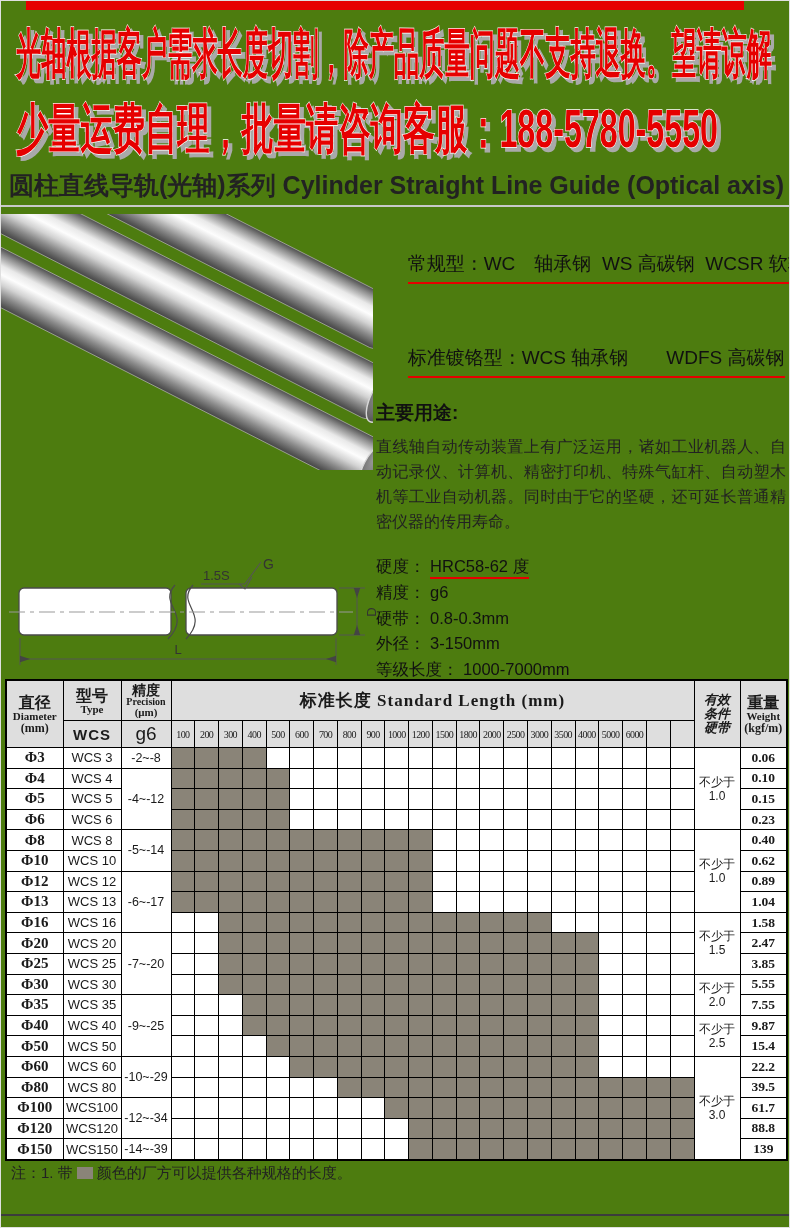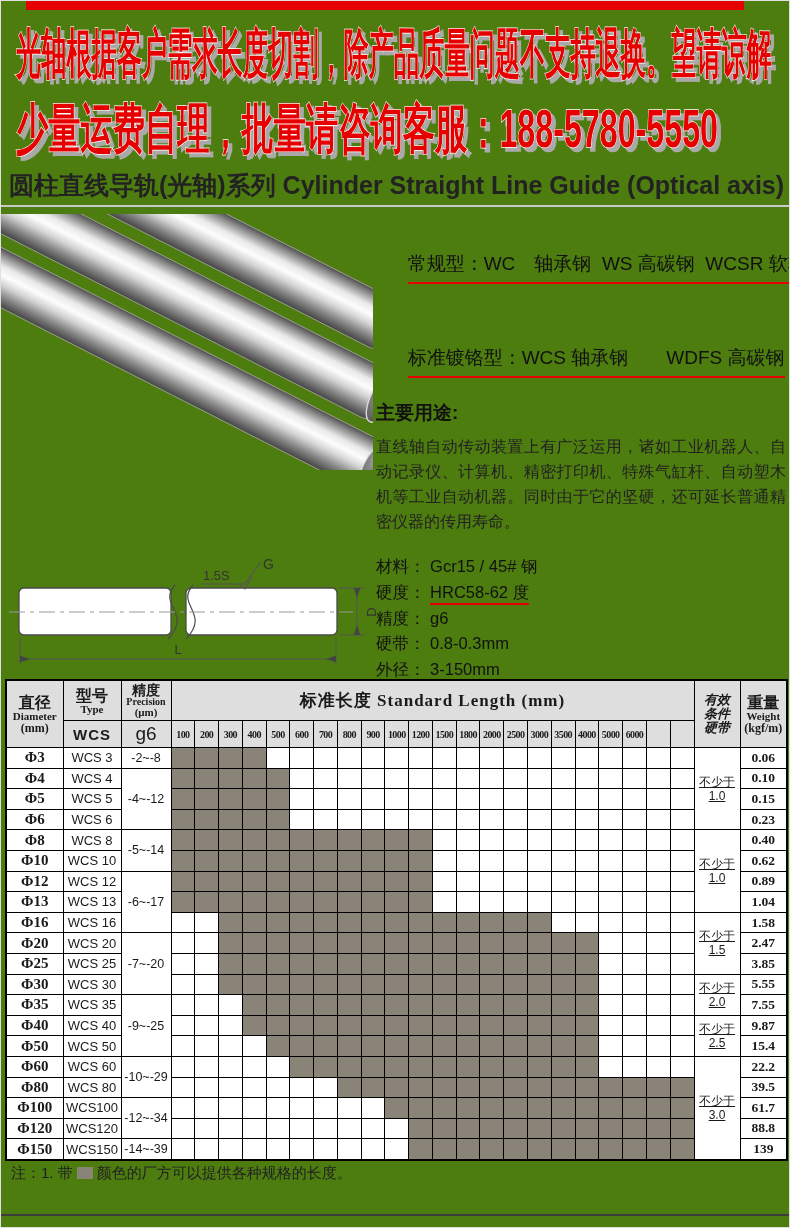--- a/index.html
+++ b/index.html
@@ -39,25 +39,25 @@
   .h-cjk{font-size:16px;font-weight:bold;line-height:17px;}
   .h-en{font-size:11px;font-weight:bold;line-height:11px;font-family:"Liberation Serif","DejaVu Serif",serif;}
   .h-en2{font-size:12px;line-height:13px;font-family:"Liberation Serif","DejaVu Serif",serif;}
   .h-prec .h-cjk{font-size:14px;line-height:14px;}
   .h-prec .h-en{font-size:10px;line-height:10px;}
   .h-prec .h-en2{font-size:11px;line-height:11px;}
   .h-sl{font-size:17px;font-weight:bold;font-family:"Liberation Serif","DejaVu Serif",serif;letter-spacing:1px;}
   .h-cond div{font-size:13px;font-weight:bold;line-height:14px;font-style:italic;}
   .h-wcs{font-size:15px;font-weight:bold;letter-spacing:1px;}
   .h-g6{font-size:19px;font-weight:normal;font-family:"Liberation Sans",sans-serif;}
-  th.num{font-size:10px;font-weight:bold;font-family:"Liberation Serif","DejaVu Serif",serif;letter-spacing:-0.6px;}
+  th.num{font-size:10px;font-weight:normal;font-family:"Liberation Serif","DejaVu Serif",serif;letter-spacing:-0.6px;}
   td.dia{font-size:15px;font-weight:bold;font-family:"Liberation Serif","DejaVu Serif",serif;}
   td.typ{font-size:13px;text-align:left;padding-left:13px;}
   td.prec{font-size:12.5px;}
-  td.cond{font-size:12px;line-height:14px;background:#fff;text-decoration:underline;}
+  td.cond{font-size:12px;line-height:14px;background:#fff;}
   td.wt{font-size:13.5px;font-weight:bold;font-family:"Liberation Serif","DejaVu Serif",serif;}
   
   .notes{position:absolute;left:10px;top:1160px;font-size:15px;color:#222;line-height:23px;text-align:right;}
   .swatch{display:inline-block;width:16px;height:12px;background:var(--shade,#8a8478);
           vertical-align:-1px;margin:0 4px;}
   .note2{padding-left:31px;}
   .bottom-rule{position:absolute;left:0;top:1213px;width:790px;height:2px;background:#3c3c3c;}
 </style>
 </head>
 <body>
@@ -105,21 +105,20 @@
   <div class="specs-col">
     <div class="type-line">
       <span class="ul">常规型：WC　轴承钢  WS 高碳钢  WCSR 软轴</span>
     </div>
     <div class="type-line type-line2">
       <span class="ul">标准镀铬型：WCS 轴承钢　　WDFS 高碳钢</span>
     </div>
     <div class="usage-head">主要用途:</div>
     <div class="usage-text">直线轴自动传动装置上有广泛运用，诸如工业机器人、自动记录仪、计算机、精密打印机、特殊气缸杆、自动塑木机等工业自动机器。同时由于它的坚硬，还可延长普通精密仪器的传用寿命。</div>
     <div class="spec-list">
-        <div class="spec-line"><span>材料： </span><span>Gcr15 / 45# 钢</span></div>
         <div class="spec-line"><span>硬度： </span><span class="red-underline">HRC58-62 度</span></div>
         <div class="spec-line"><span>精度： </span><span>g6</span></div>
         <div class="spec-line"><span>硬带： </span><span>0.8-0.3mm</span></div>
         <div class="spec-line"><span>外径： </span><span>3-150mm</span></div>
         <div class="spec-line"><span>等级长度： </span><span>1000-7000mm</span></div>
         <div class="spec-line"><span>直线度： </span><span>100mm 不超过 5μm</span></div>
         <div class="spec-line"><span>圆度： </span><span>不超过 3.0μm(Rmax)</span></div>
       </div>
   </div>
 

